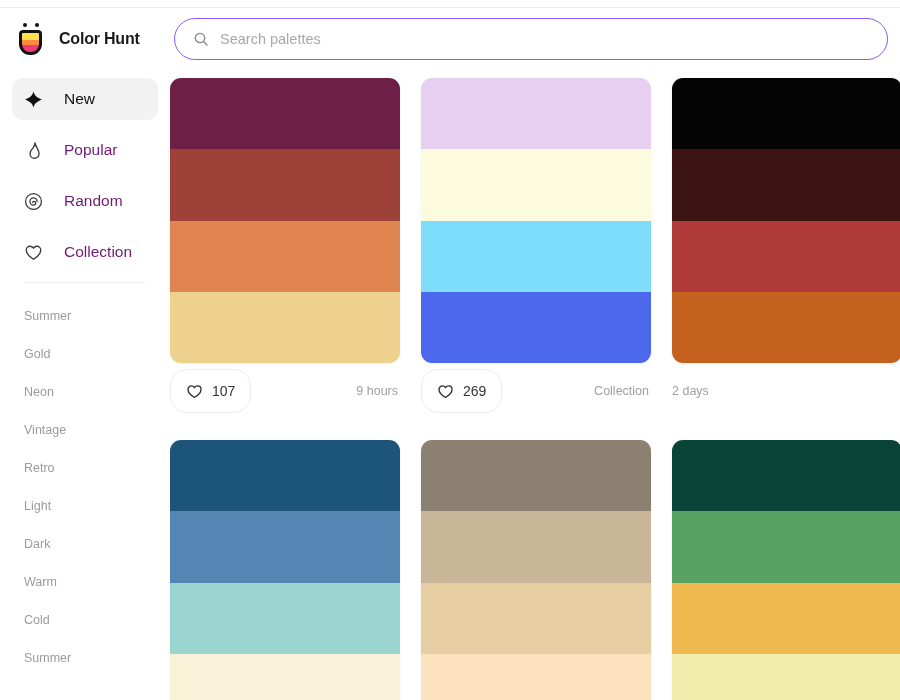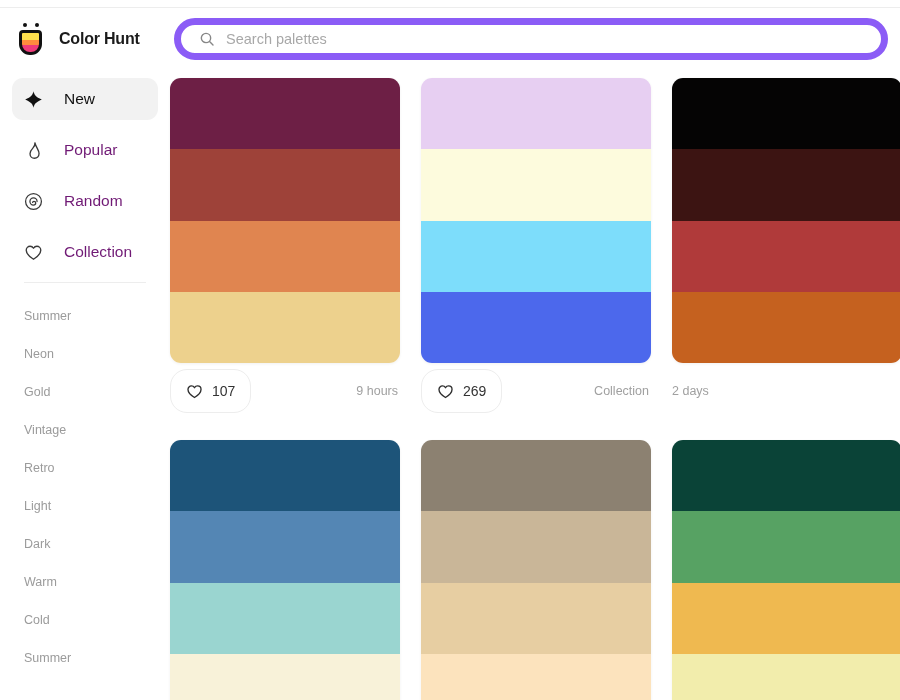--- a/index.html
+++ b/index.html
@@ -44,21 +44,21 @@
   .logo .eye.r { left:21px; }
   .brand-name {
     font-size:16px; font-weight:bold; color:#1b1b1b;
     letter-spacing:-0.2px; white-space:nowrap;
   }
 
   .searchbar {
     position:relative;
     margin-left:4px;
     width:714px; height:42px;
-    border:7px solid #8b5cf6;
+    border:1px solid #8b5cf6;
     border-radius:21px;
     background:#ffffff;
     display:flex; align-items:center;
     padding-left:18px;
     cursor:text;
   }
   .search-icon { width:16px; height:16px; flex:none; margin-right:11px; opacity:.72; }
   .search-input {
     border:none; outline:none; background:transparent;
     font-family:"Liberation Sans", sans-serif;
@@ -180,22 +180,22 @@
     <div class="nav-item">
       <svg class="nav-icon" viewBox="0 0 24 24" fill="none" stroke="#3a3a3a" stroke-width="1.7" stroke-linejoin="round">
         <path d="M12 20.5S2.8 14.8 2.8 9.1C2.8 6.2 5 4.1 7.7 4.1c1.8 0 3.4 1 4.3 2.5.9-1.5 2.5-2.5 4.3-2.5 2.7 0 4.9 2.1 4.9 5 0 5.7-9.2 11.4-9.2 11.4z"></path>
       </svg>
       <span class="nav-label">Collection</span>
     </div>
 
     <div class="divider"></div>
 
     <div class="tag">Summer</div>
+    <div class="tag">Gold</div>
     <div class="tag">Neon</div>
-    <div class="tag">Gold</div>
     <div class="tag">Vintage</div>
     <div class="tag">Retro</div>
     <div class="tag">Light</div>
     <div class="tag">Dark</div>
     <div class="tag">Warm</div>
     <div class="tag">Cold</div>
     <div class="tag">Summer</div>
   </div>
 
   <div class="grid" id="palette-grid">

